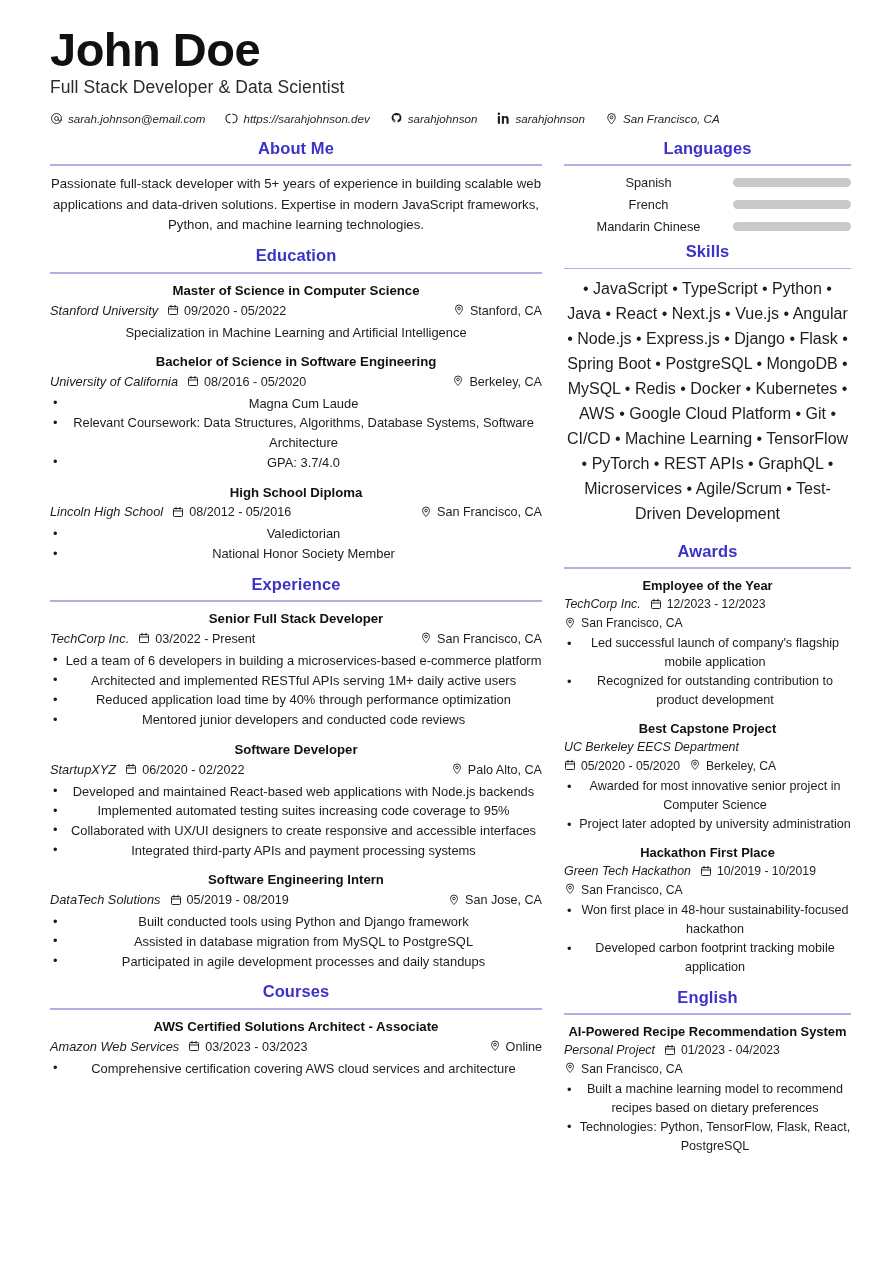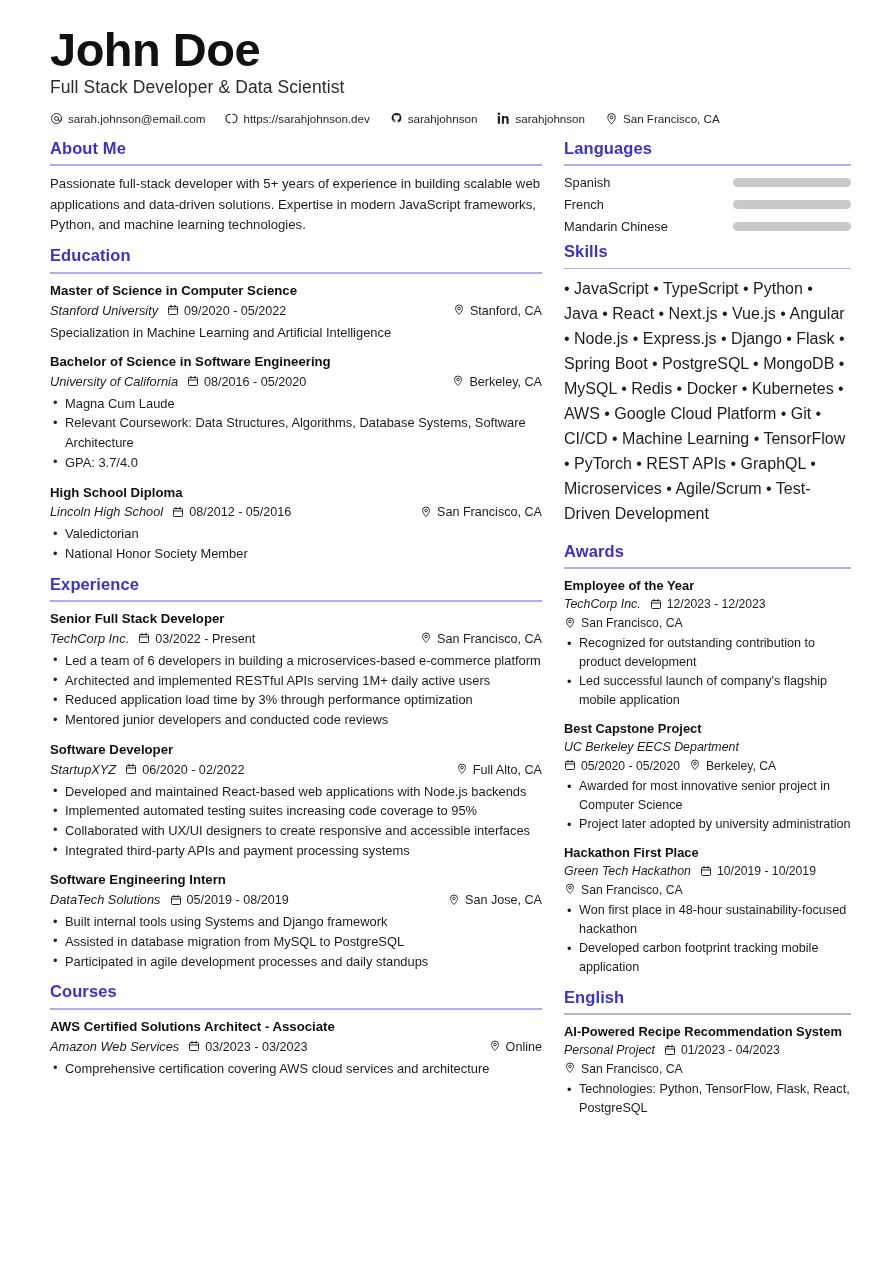--- a/index.html
+++ b/index.html
@@ -41,20 +41,21 @@
     margin-top: 14px;
     gap: 0px;
   }
   .contact-item {
     display: flex;
     align-items: flex-start;
     font-size: 11.6px;
     color: #262626;
     margin-right: 20px;
     white-space: nowrap;
+    font-style: italic;
   }
   .contact-item .ico {
     display: inline-flex;
     align-items: center;
     justify-content: center;
     margin-right: 5px;
     width: 13px;
     height: 13px;
     flex: none;
   }
@@ -64,21 +65,21 @@
   .cols {
     display: flex;
     align-items: flex-start;
     margin-top: 13px;
   }
   .col-left { width: 492px; flex: none; }
   .col-gap  { width: 22px; flex: none; }
   .col-right { width: 287px; flex: none; }
 
   
-  .section { margin-bottom: 0px; }
+  .section { margin-bottom: 0px; text-align: center; }
   .sec-title {
     font-size: 16.5px;
     font-weight: 700;
     color: #3c32c8;
     letter-spacing: 0.1px;
     line-height: 1.3;
   }
   .sec-rule {
     height: 2px;
     background: #b3aee3;
@@ -397,21 +398,21 @@
                       <path d="M12 22s7-7.1 7-12a7 7 0 1 0-14 0c0 4.9 7 12 7 12z"></path>
                       <circle cx="12" cy="10" r="2.7"></circle>
                     </svg>
                   </span>
                   <span class="txt">San Francisco, CA</span>
                 </span>
               </div>
               <ul class="bullets">
                 <li>Led a team of 6 developers in building a microservices-based e-commerce platform</li>
                 <li>Architected and implemented RESTful APIs serving 1M+ daily active users</li>
-                <li>Reduced application load time by 3% through performance optimization</li>
+                <li>Reduced application load time by 40% through performance optimization</li>
                 <li>Mentored junior developers and conducted code reviews</li>
               </ul>
             </div>
             <div class="entry">
               <div class="entry-title">Software Developer</div>
               <div class="entry-meta spread">
                 <span class="meta-left">
                   <span class="org">StartupXYZ</span>
                   <span class="chunk">
                     <span class="ico">
@@ -423,21 +424,21 @@
                     <span class="txt">06/2020 - 02/2022</span>
                   </span>
                 </span>
                 <span class="chunk loc-right">
                   <span class="ico">
                     <svg width="13" height="13" viewBox="0 0 24 24" fill="none" stroke="#1d1d1d" stroke-width="1.8">
                       <path d="M12 22s7-7.1 7-12a7 7 0 1 0-14 0c0 4.9 7 12 7 12z"></path>
                       <circle cx="12" cy="10" r="2.7"></circle>
                     </svg>
                   </span>
-                  <span class="txt">Full Alto, CA</span>
+                  <span class="txt">Palo Alto, CA</span>
                 </span>
               </div>
               <ul class="bullets">
                 <li>Developed and maintained React-based web applications with Node.js backends</li>
                 <li>Implemented automated testing suites increasing code coverage to 95%</li>
                 <li>Collaborated with UX/UI designers to create responsive and accessible interfaces</li>
                 <li>Integrated third-party APIs and payment processing systems</li>
               </ul>
             </div>
             <div class="entry">
@@ -459,21 +460,21 @@
                   <span class="ico">
                     <svg width="13" height="13" viewBox="0 0 24 24" fill="none" stroke="#1d1d1d" stroke-width="1.8">
                       <path d="M12 22s7-7.1 7-12a7 7 0 1 0-14 0c0 4.9 7 12 7 12z"></path>
                       <circle cx="12" cy="10" r="2.7"></circle>
                     </svg>
                   </span>
                   <span class="txt">San Jose, CA</span>
                 </span>
               </div>
               <ul class="bullets">
-                <li>Built internal tools using Systems and Django framework</li>
+                <li>Built conducted tools using Python and Django framework</li>
                 <li>Assisted in database migration from MySQL to PostgreSQL</li>
                 <li>Participated in agile development processes and daily standups</li>
               </ul>
             </div>
           </div>
       </div>
 
       <div class="section mt10">
         <div class="sec-title">Courses</div>
         <div class="sec-rule"></div>
@@ -564,22 +565,22 @@
                       <svg width="13" height="13" viewBox="0 0 24 24" fill="none" stroke="#1d1d1d" stroke-width="1.8">
                         <path d="M12 22s7-7.1 7-12a7 7 0 1 0-14 0c0 4.9 7 12 7 12z"></path>
                         <circle cx="12" cy="10" r="2.7"></circle>
                       </svg>
                     </span>
                     <span class="txt">San Francisco, CA</span>
                   </span>
                 </span>
               </div>
               <ul class="bullets">
+                <li>Led successful launch of company's flagship mobile application</li>
                 <li>Recognized for outstanding contribution to product development</li>
-                <li>Led successful launch of company's flagship mobile application</li>
               </ul>
             </div>
             <div class="entry">
               <div class="entry-title">Best Capstone Project</div>
               <div class="entry-meta">
                 <span class="meta-left">
                   <span class="org">UC Berkeley EECS Department</span>
                   <span class="chunk">
                     <span class="ico">
                       <svg width="12" height="12" viewBox="0 0 24 24" fill="none" stroke="#1d1d1d" stroke-width="1.9" stroke-linecap="round">
@@ -661,20 +662,21 @@
                       <svg width="13" height="13" viewBox="0 0 24 24" fill="none" stroke="#1d1d1d" stroke-width="1.8">
                         <path d="M12 22s7-7.1 7-12a7 7 0 1 0-14 0c0 4.9 7 12 7 12z"></path>
                         <circle cx="12" cy="10" r="2.7"></circle>
                       </svg>
                     </span>
                     <span class="txt">San Francisco, CA</span>
                   </span>
                 </span>
               </div>
               <ul class="bullets">
+                <li>Built a machine learning model to recommend recipes based on dietary preferences</li>
                 <li>Technologies: Python, TensorFlow, Flask, React, PostgreSQL</li>
               </ul>
             </div>
           </div>
       </div>
 
     </div>
   </div>
 </div>
 

